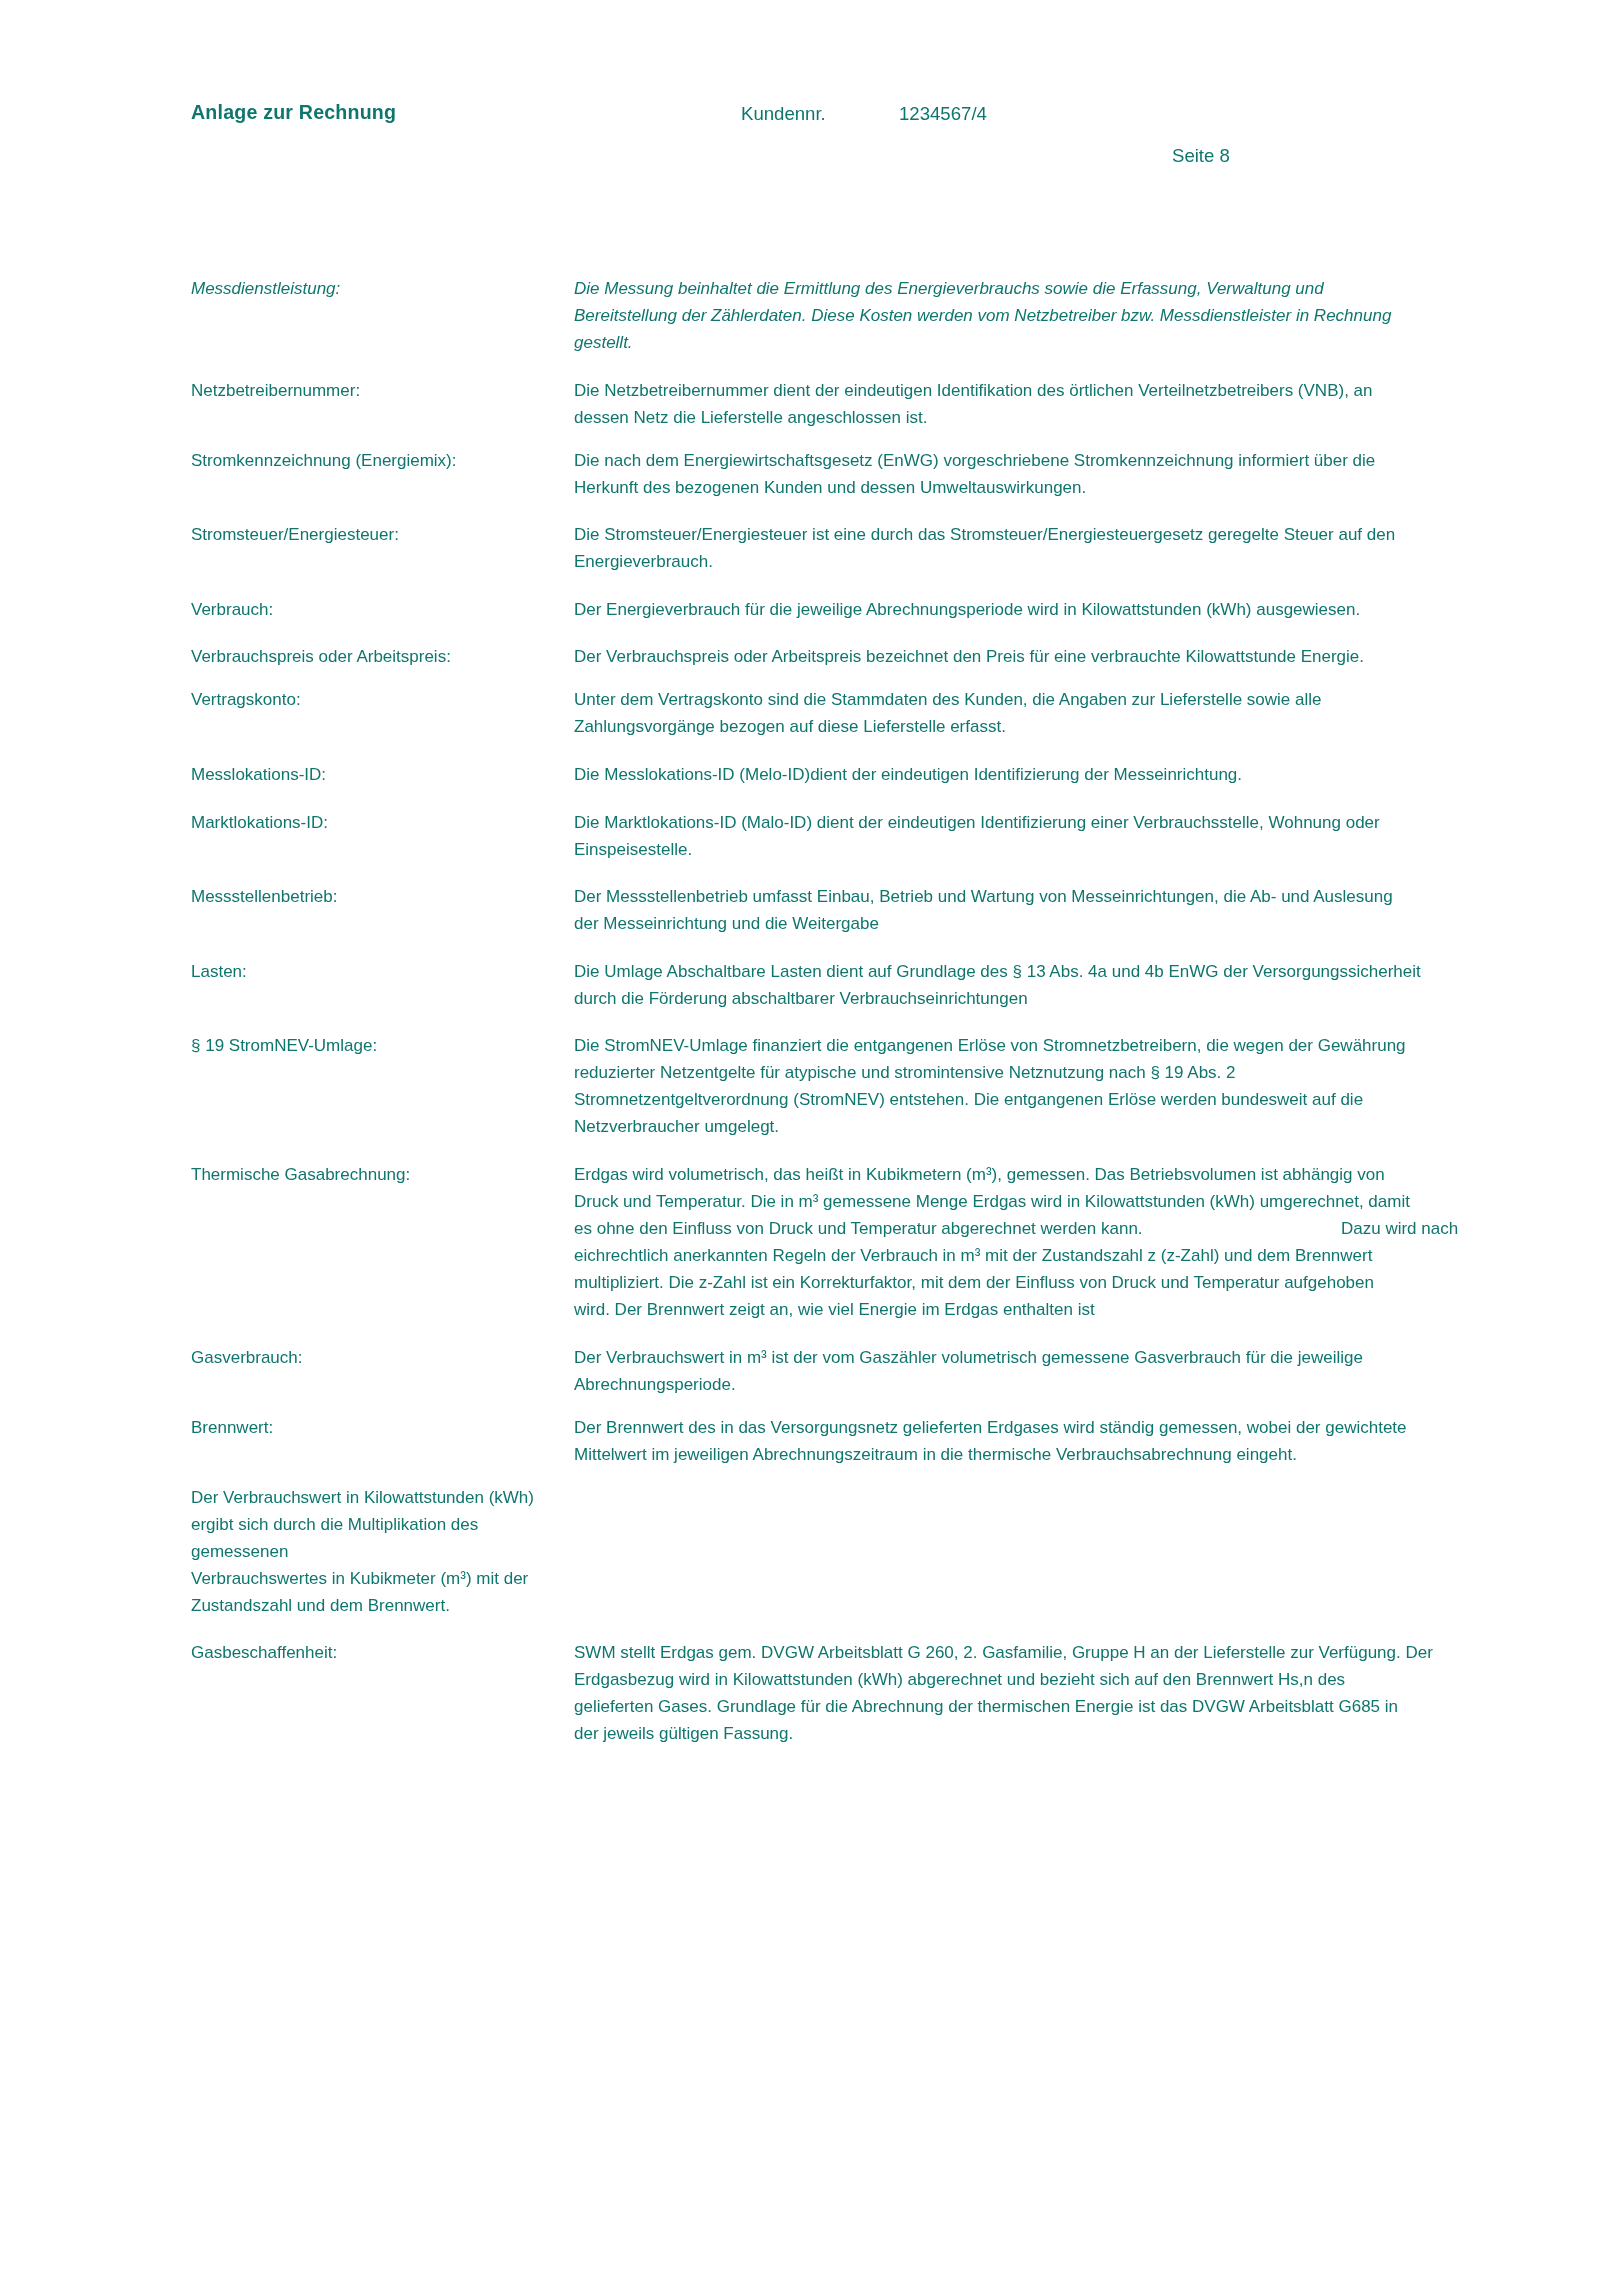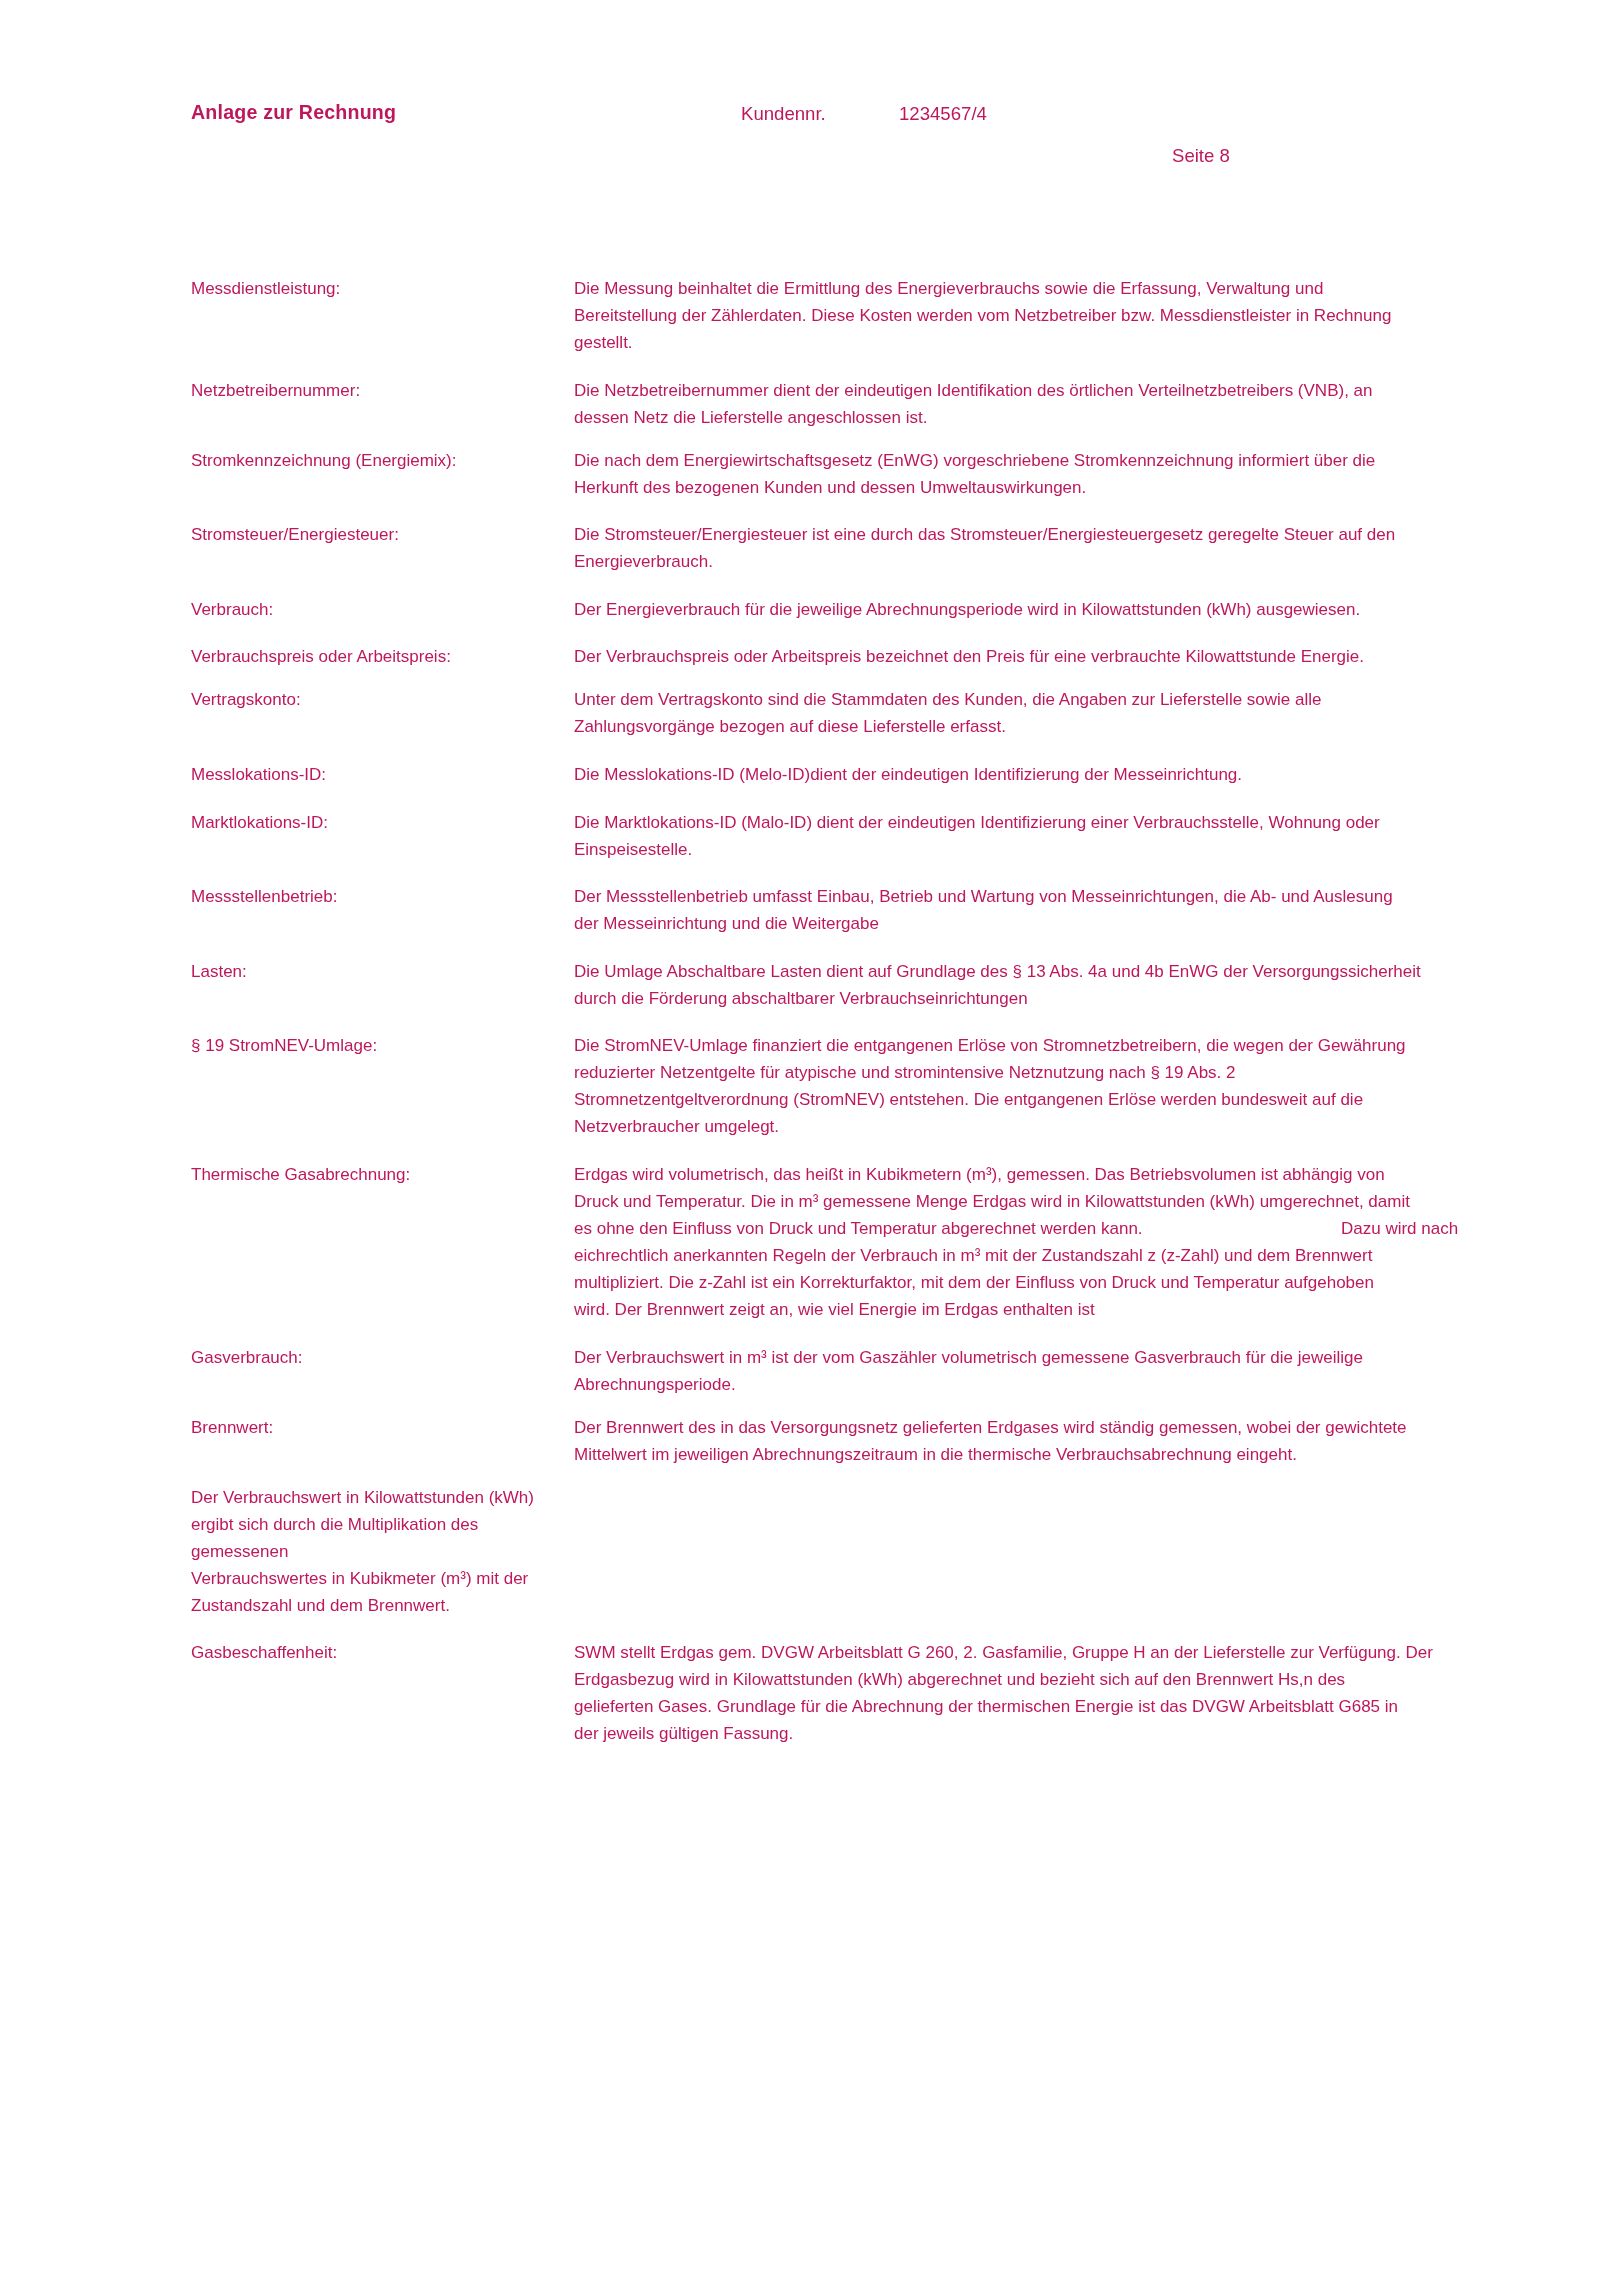--- a/index.html
+++ b/index.html
@@ -6,21 +6,21 @@
   html, body {
     margin: 0;
     padding: 0;
     background: #ffffff;
   }
   .page {
     position: relative;
     width: 1620px;
     height: 2193px;
     background: #ffffff;
-    color: #be185d;
+    color: #0f766e;
     font-family: "Liberation Sans", "DejaVu Sans", sans-serif;
     overflow: hidden;
   }
   .doc-title {
     position: absolute;
     left: 191px;
     top: 101px;
     font-size: 19.6px;
     font-weight: 700;
     letter-spacing: 0.2px;
@@ -51,21 +51,21 @@
     position: absolute;
     left: 191px;
     top: 275px;
     width: 1304px;
   }
   .entry {
     display: grid;
     grid-template-columns: 383px 916px;
     margin-top: 20.6px;
   }
-  .entry.first { margin-top: 0; }
+  .entry.first { margin-top: 0; font-style: italic; }
   .entry.tight { margin-top: 16px; }
   .term {
     font-size: 17px;
     line-height: 27px;
     white-space: pre-wrap;
   }
   .definition {
     font-size: 17px;
     line-height: 27px;
     white-space: pre-wrap;

